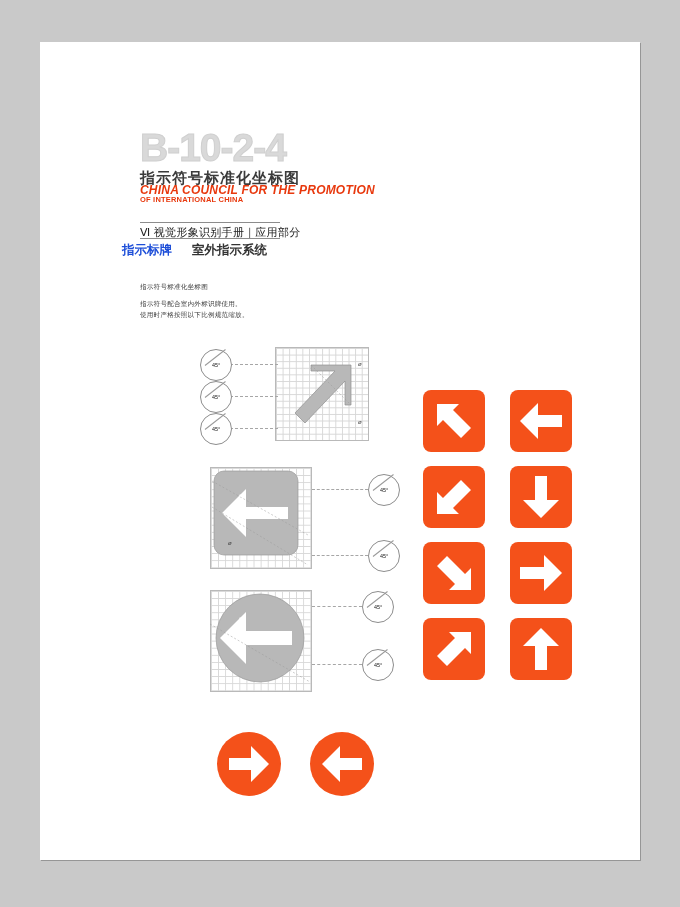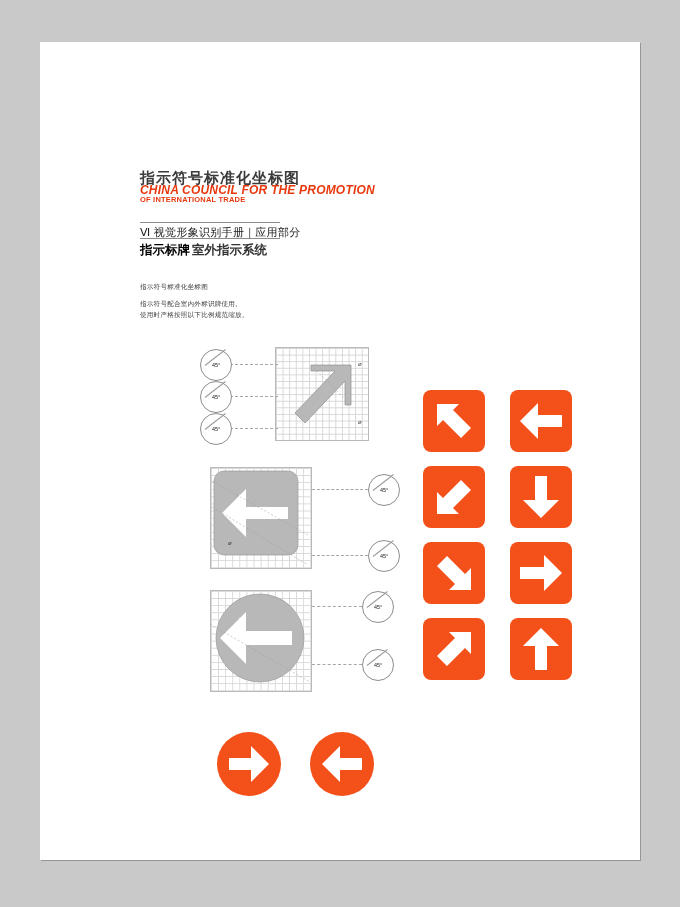--- a/index.html
+++ b/index.html
@@ -90,25 +90,25 @@
   .sec-rule-mid {
     position: absolute;
     left: 100px;
     top: 196px;
     width: 140px;
     height: 1px;
     background: #8c8c8c;
   }
   .sec-title-red {
     position: absolute;
-    left: 100px;
+    left: 82px;
     top: 200px;
     font-size: 12.5px;
     font-weight: bold;
-    color: #000000;
+    color: #1d4ed8;
     white-space: nowrap;
   }
   .sec-title-dark {
     position: absolute;
     left: 152px;
     top: 200px;
     font-size: 12.5px;
     font-weight: bold;
     color: #333;
     white-space: nowrap;
@@ -191,23 +191,24 @@
     border-radius: 50%;
   }
   .icon-sq svg, .icon-circ svg { display: block; }
 </style>
 </head>
 <body>
 
 <div id="root">
   <div id="page">
 
+    <div class="code-title">B-10-2-4</div>
     <div class="org-cn">指示符号标准化坐标图</div>
     <div class="org-en1">CHINA COUNCIL FOR THE PROMOTION</div>
-    <div class="org-en2">OF INTERNATIONAL TRADE</div>
+    <div class="org-en2">OF INTERNATIONAL CHINA</div>
 
     <div class="sec-rule-top"></div>
     <div class="sec-line1">Ⅵ 视觉形象识别手册｜应用部分</div>
     <div class="sec-rule-mid"></div>
     <div class="sec-title-red">指示标牌</div>
     <div class="sec-title-dark">室外指示系统</div>
 
     <div class="note n1">指示符号标准化坐标图</div>
     <div class="note n2">指示符号配合室内外标识牌使用。</div>
     <div class="note n3">使用时严格按照以下比例规范缩放。</div>

